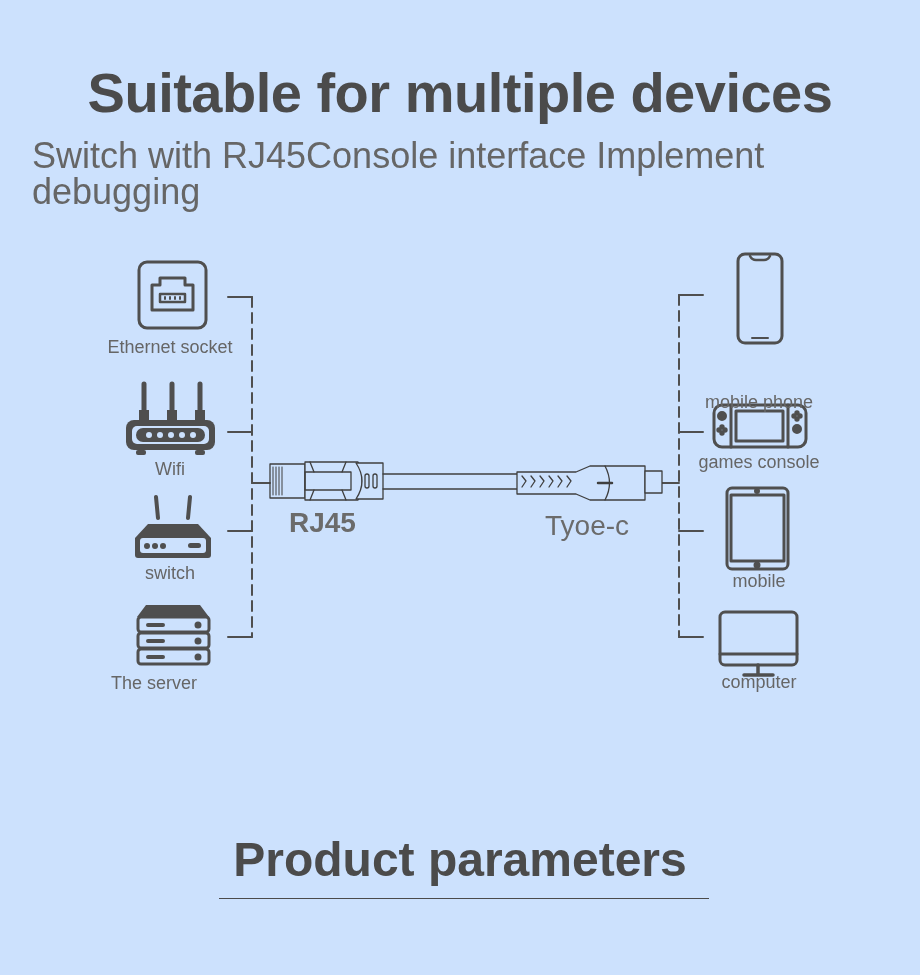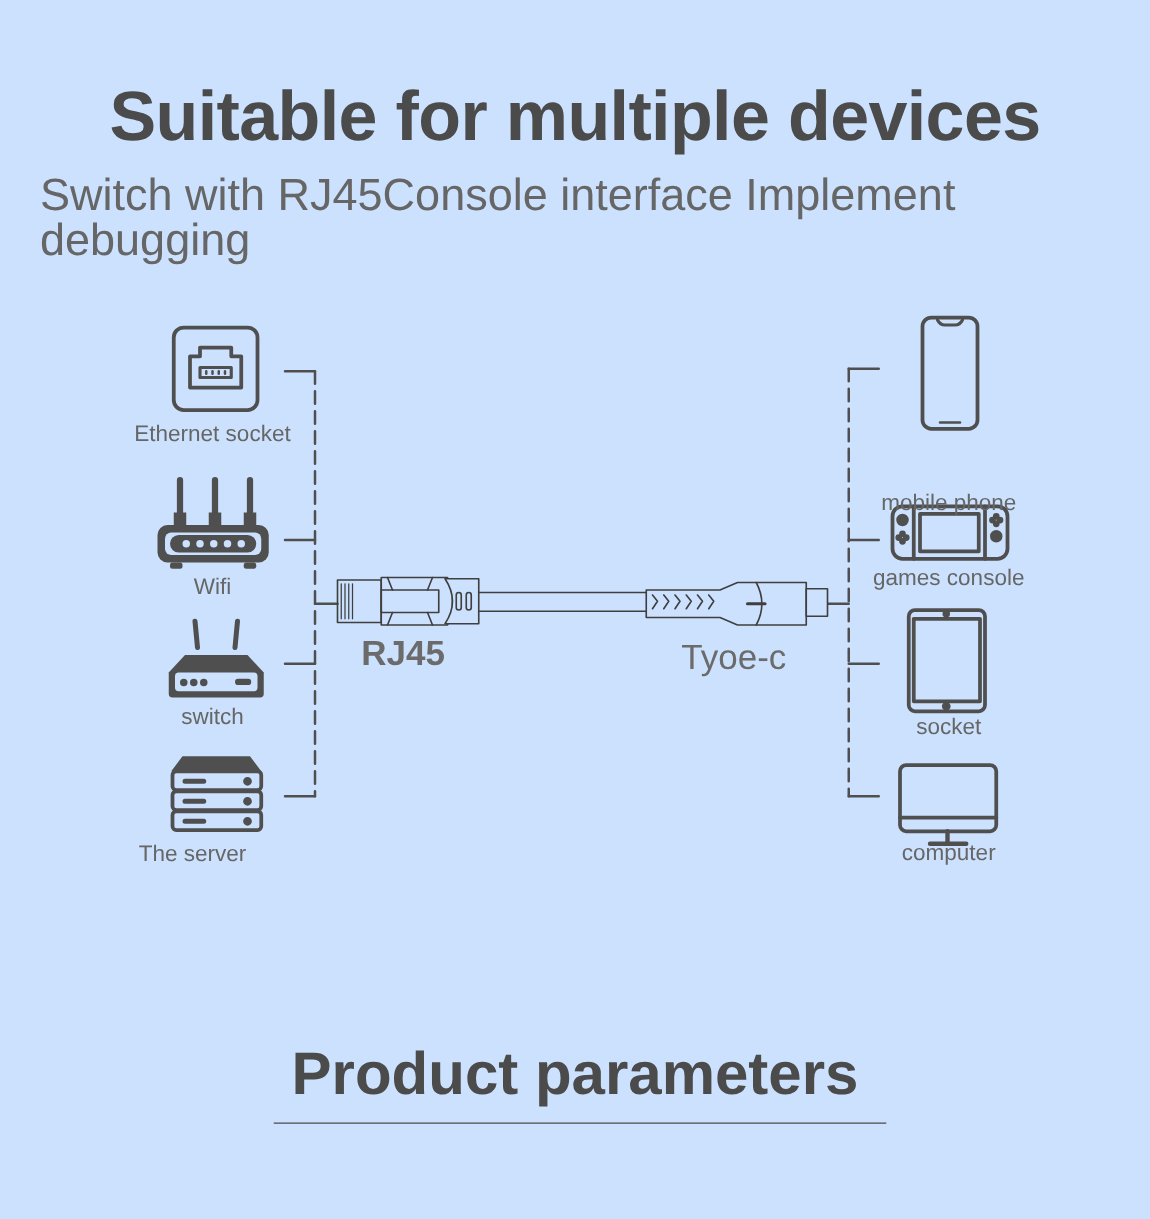--- a/index.html
+++ b/index.html
@@ -163,20 +163,20 @@
   </g>
 </svg>
 
 <div class="label" style="left:80px; top:337px;text-align:center;">Ethernet socket</div>
 <div class="label" style="left:80px; top:459px;">Wifi</div>
 <div class="label" style="left:80px; top:563px;text-align:center;">switch</div>
 <div class="label" style="left:64px; top:673px;">The server</div>
 
 <div class="label" style="left:669px; top:351px;margin-top:41px;">mobile phone</div>
 <div class="label" style="left:669px; top:452px;">games console</div>
-<div class="label" style="left:669px; top:571px;">socket</div>
+<div class="label" style="left:669px; top:571px;">mobile</div>
 <div class="label" style="left:669px; top:672px;">computer</div>
 
 <div class="conn-label" style="left:289px; top:507px;font-weight:bold;">RJ45</div>
 <div class="conn-label" style="left:545px; top:510px;">Tyoe-c</div>
 
 <div class="bottom-title">Product parameters</div>
 <div class="bottom-rule"></div>
 
 </body></html>

